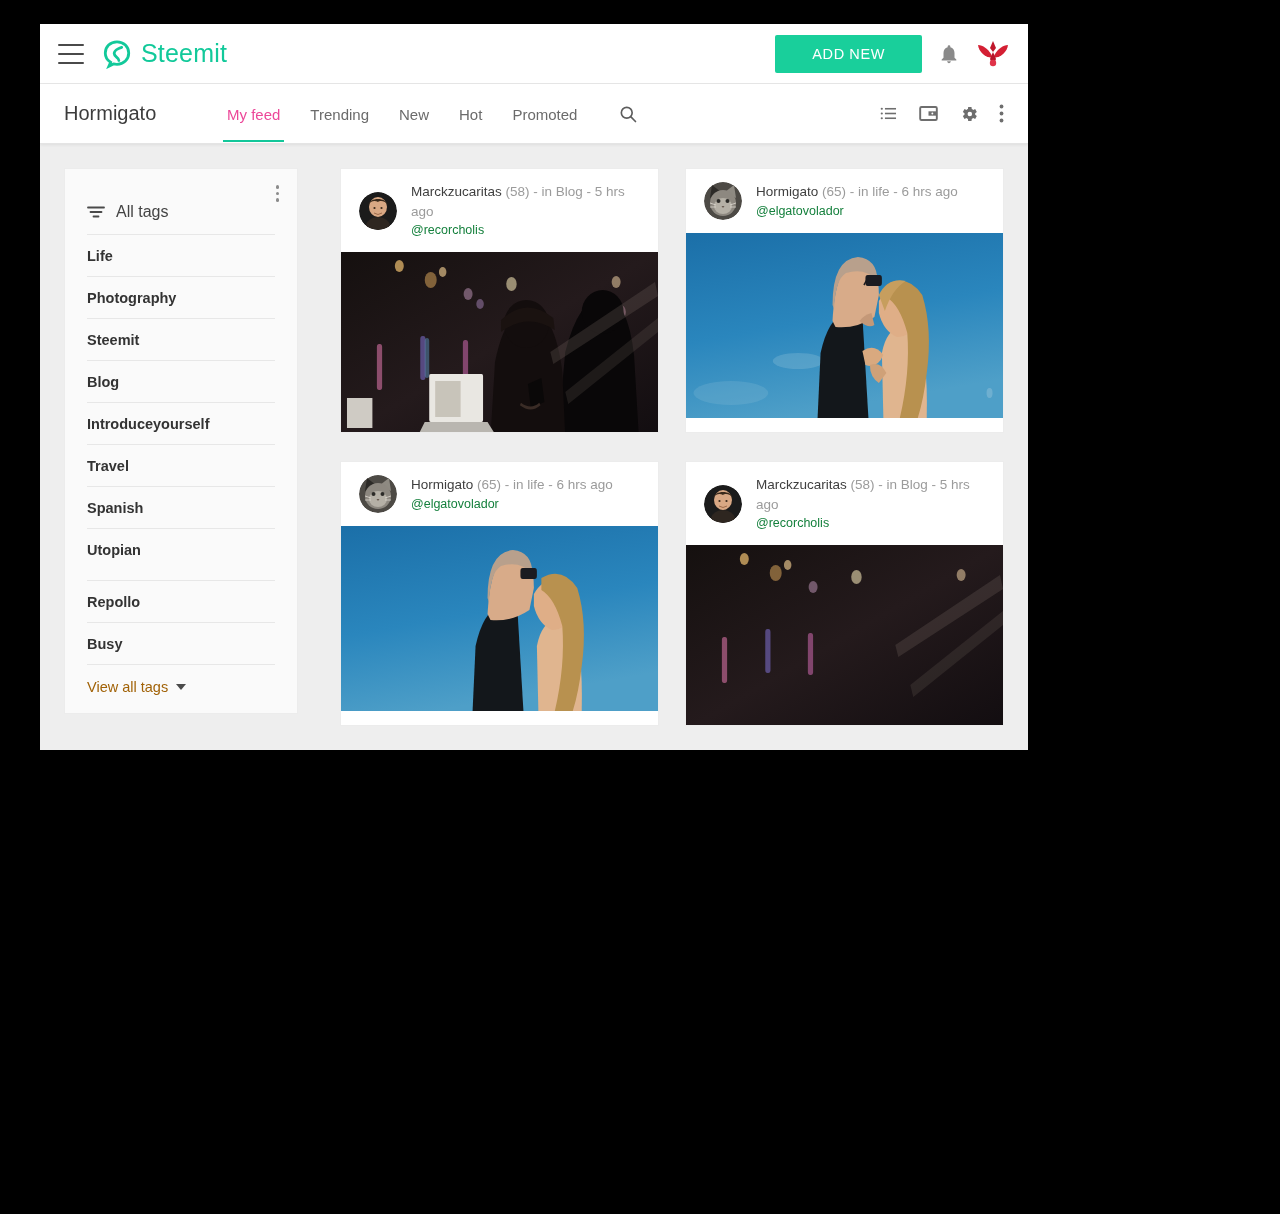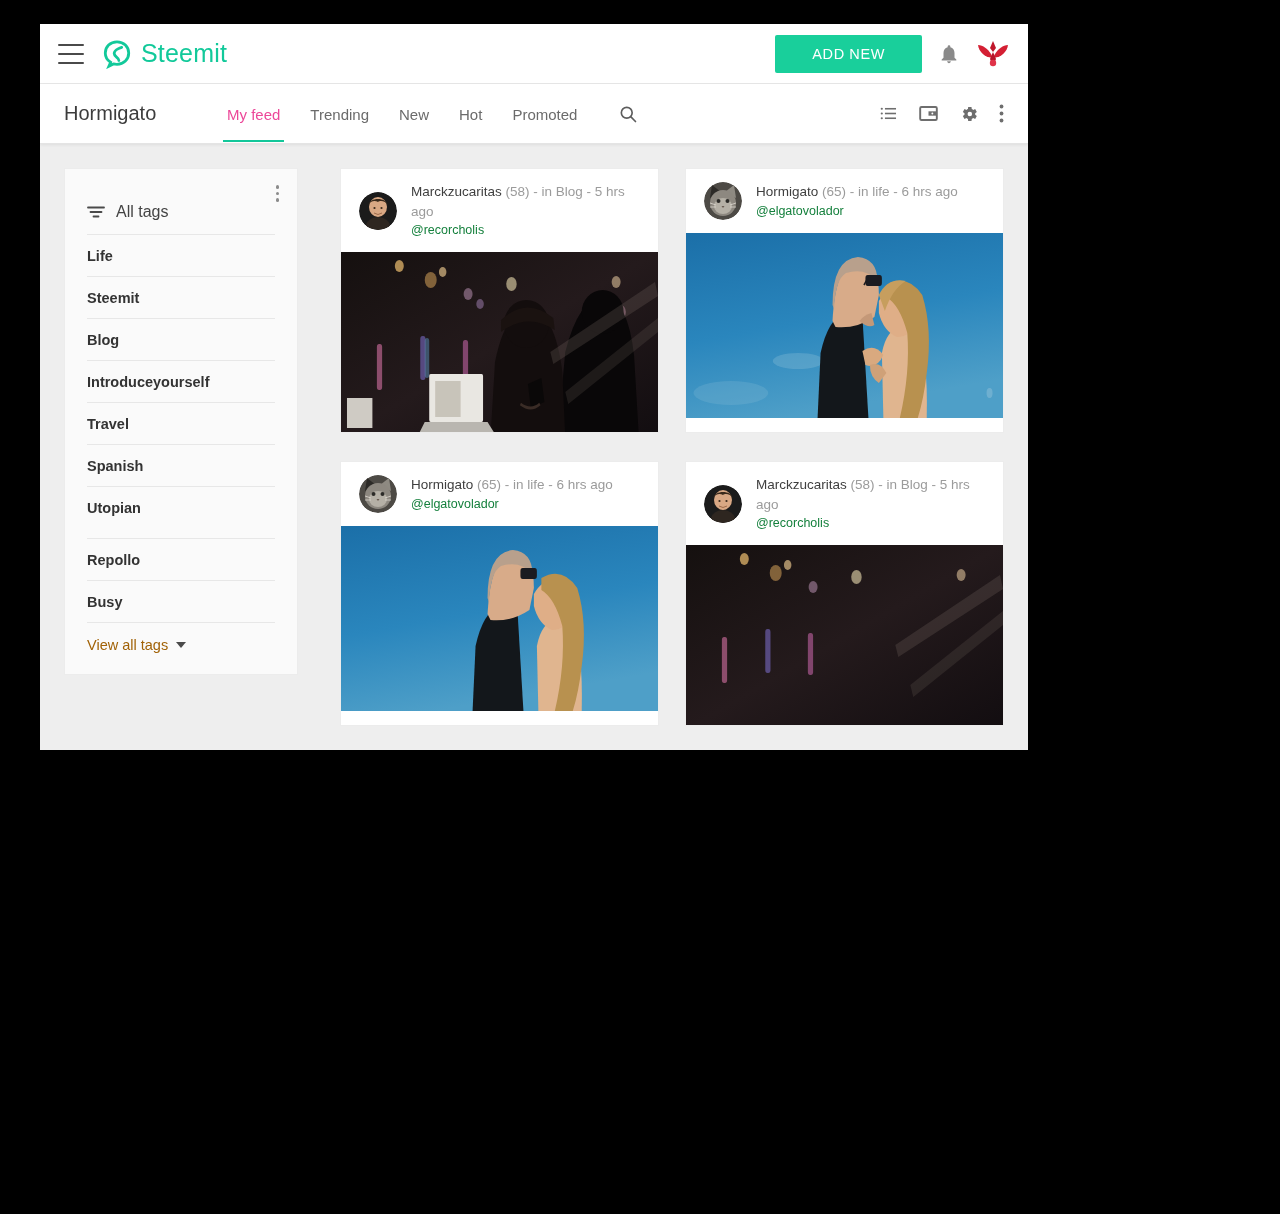--- a/index.html
+++ b/index.html
@@ -214,20 +214,21 @@
       <div class="all-tags-head">
         <svg width="18" height="14" viewBox="0 0 18 14" fill="none" stroke="#4a4a4a" stroke-width="1.8">
           <line x1="1" y1="2.5" x2="17" y2="2.5" stroke-linecap="round"></line>
           <line x1="3.5" y1="7" x2="14.5" y2="7" stroke-linecap="round"></line>
           <line x1="6.5" y1="11.5" x2="11.5" y2="11.5" stroke-linecap="round"></line>
         </svg>
         <span>All tags</span>
       </div>
       <ul class="tag-list">
         <li class="tag-item">Life</li>
+        <li class="tag-item">Photography</li>
         <li class="tag-item">Steemit</li>
         <li class="tag-item">Blog</li>
         <li class="tag-item">Introduceyourself</li>
         <li class="tag-item">Travel</li>
         <li class="tag-item">Spanish</li>
         <li class="tag-item">Utopian</li>
         <li class="tag-item gap">Repollo</li>
         <li class="tag-item">Busy</li>
       </ul>
       <div class="view-all">

